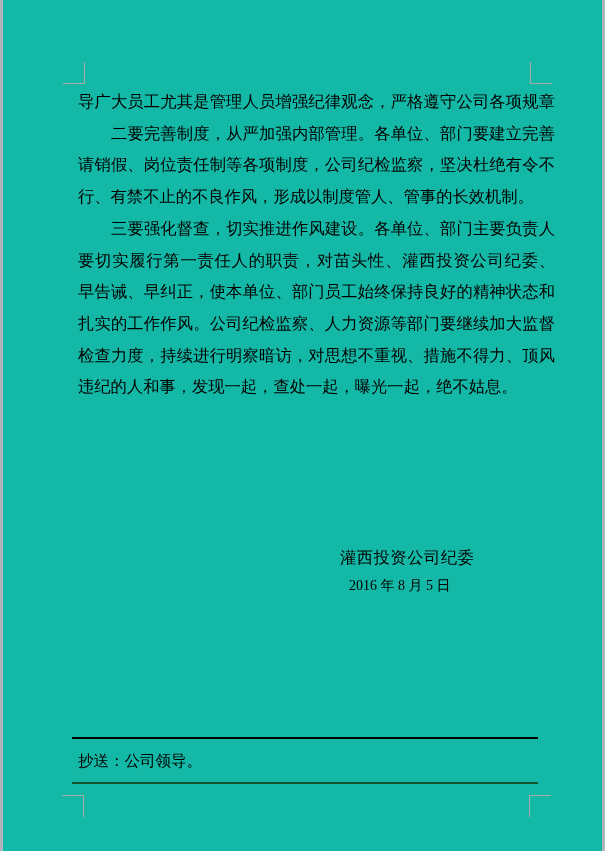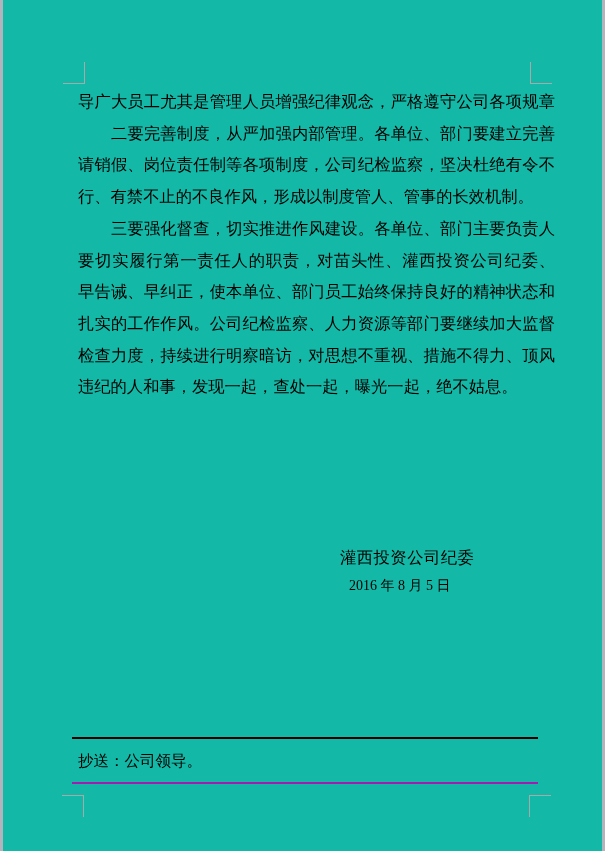--- a/index.html
+++ b/index.html
@@ -44,21 +44,21 @@
     position:absolute;left:340px;top:548px;
     font-size:16.3px;line-height:20px;color:#000;
     letter-spacing:0.5px;
   }
   .docdate{
     position:absolute;left:349px;top:576px;
     font-size:14px;line-height:20px;color:#000;
   }
   .footer-box{
     position:absolute;left:72px;top:737px;width:466px;height:43px;
-    border-top:2px solid #000;border-bottom:2px solid #a21caf;
+    border-top:2px solid #000;border-bottom:2px solid #14532d;
     box-sizing:content-box;
   }
   .footer-text{
     padding-left:6px;
     font-size:15.5px;line-height:43px;color:#000;
   }
 </style>
 </head>
 <body>
 

